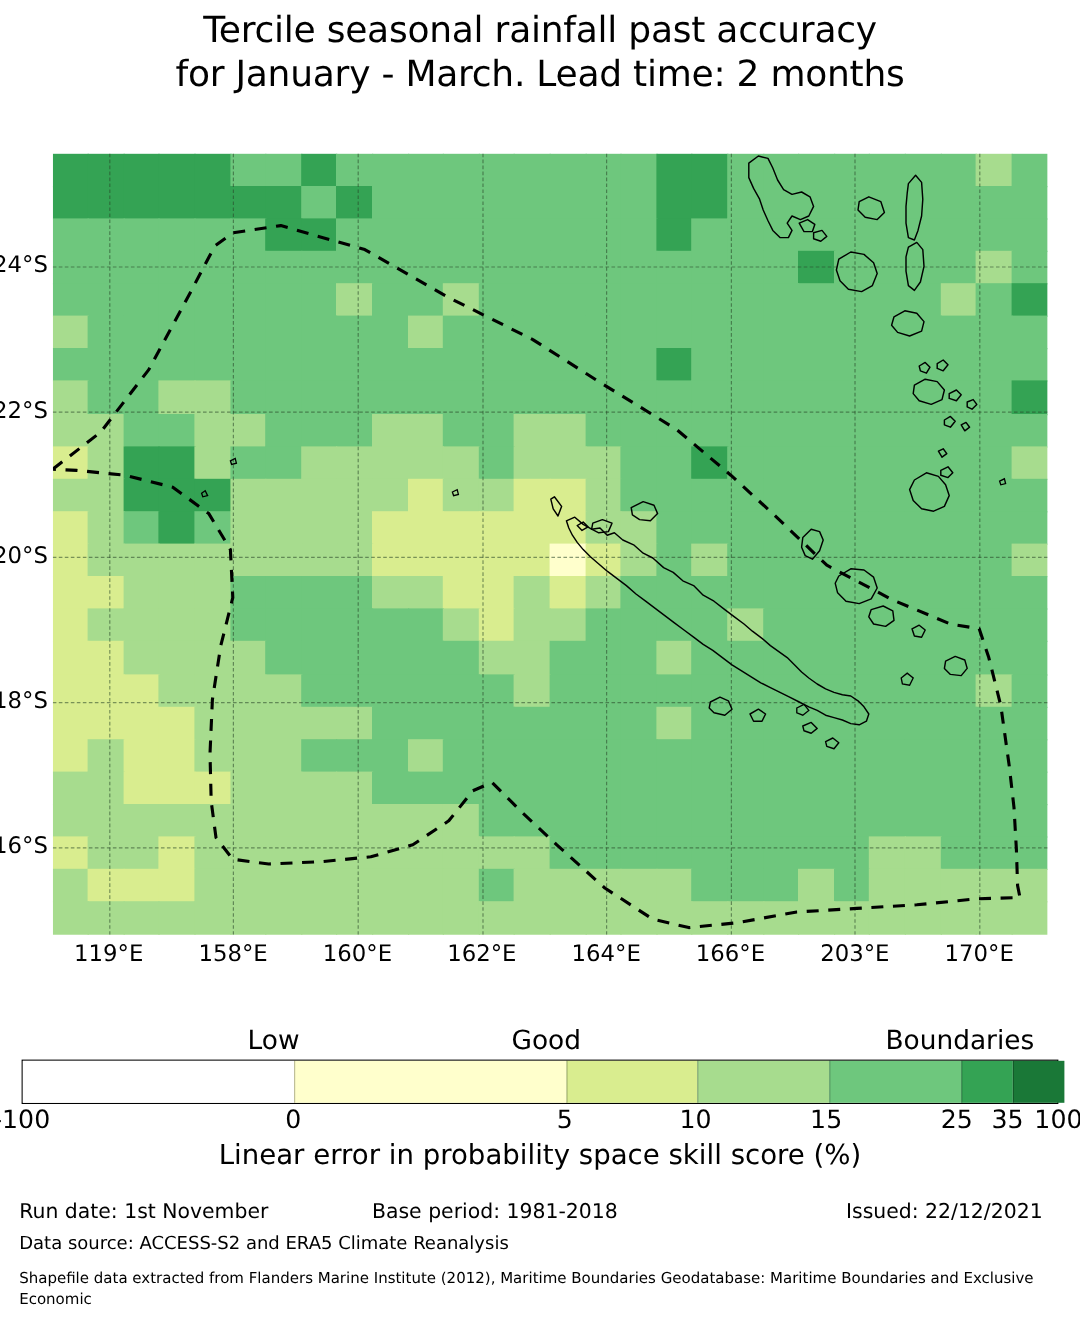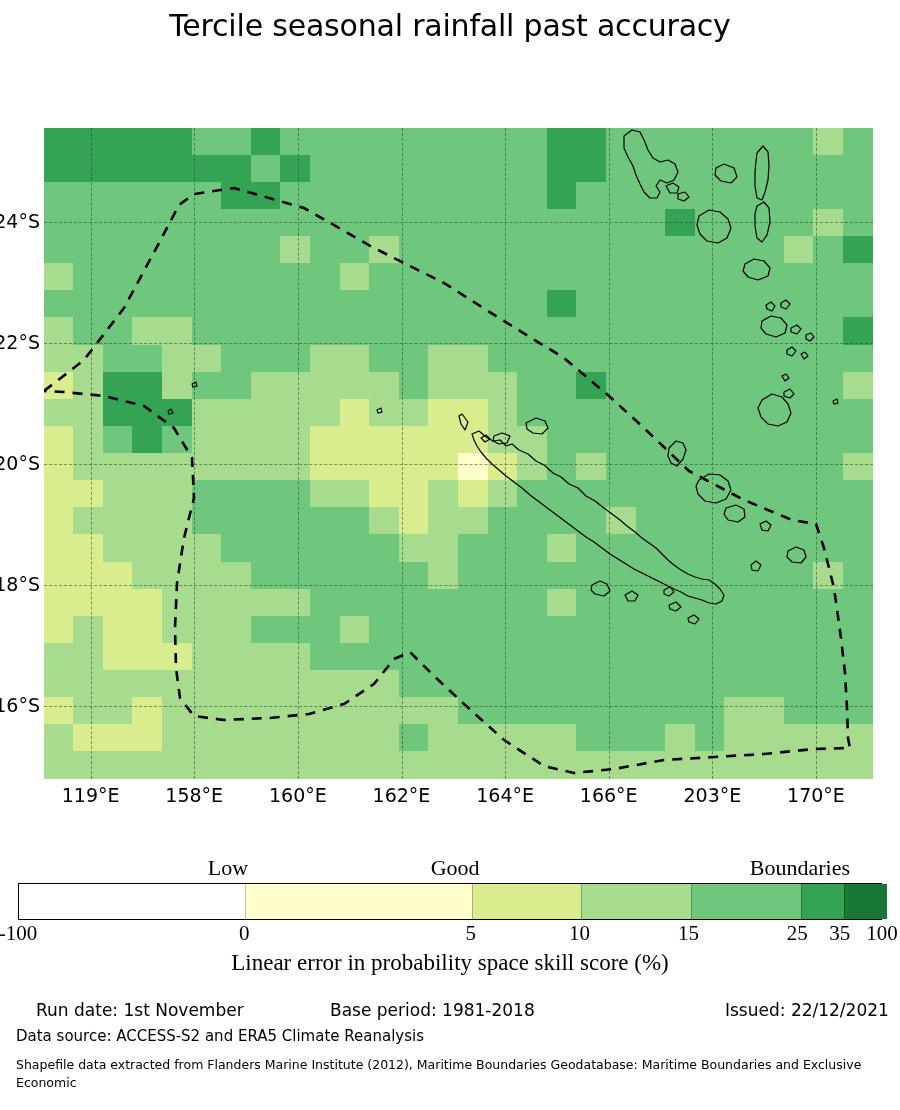--- a/index.html
+++ b/index.html
@@ -63,21 +63,21 @@
   .ytick-label {
     position: absolute;
     left: -6px;
     width: 46px;
     text-align: right;
     font-size: 19px;
     white-space: nowrap;
   }
 
   
-  #colorbar-block { position:absolute; left:0; top:855px; width:774px;font-family:Liberation Serif, serif; }
+  #colorbar-block { position:absolute; left:0; top:855px; width:774px; }
   #cb-category-labels { position:relative; height:28px; }
   #cb-category-labels .cb-cat {
     position:absolute; font-size:22px; white-space:nowrap; top:0;
   }
   #colorbar {
     position:absolute;
     left:18px; top:28px;
     width:864px; height:37px;
     border:1px solid #000;
     box-sizing:border-box;
@@ -89,31 +89,32 @@
     position:absolute; font-size:21px; white-space:nowrap;
     transform: translateX(-50%); top:0;
   }
   #cb-axis-label {
     position:absolute; left:0; top:95px; width:900px;
     text-align:center; font-size:23px; white-space:nowrap;
   }
 
   
   #footer { position:absolute; left:0; top:1000px; width:900px; }
-  #footer .frow1 { position:relative; height:26px;margin-left:20px; }
+  #footer .frow1 { position:relative; height:26px; }
   #footer .frow1 span { position:absolute; font-size:17px; white-space:nowrap; top:0; }
   #footer .fline { font-size:15px; margin-left:16px; white-space:nowrap; line-height:1.45; }
   #footer .fsmall { font-size:12.5px; margin-left:16px; line-height:1.42; max-width:880px; }
   #footer .fgap { height:8px; }
 </style>
 </head>
 <body>
 
 <div id="title-block">
   <div class="tline">Tercile seasonal rainfall past accuracy</div>
+  <div class="tline">for January - March. Lead time: 2 months</div>
 </div>
 
 <div id="map-panel">
   <div id="grid-layer">
       <div class="cell" style="left: -0.5px; top: -0.5px; width: 30.6071px; height: 28.125px; background: rgb(52, 163, 84);"></div>
       <div class="cell" style="left: 29.1071px; top: -0.5px; width: 30.6071px; height: 28.125px; background: rgb(52, 163, 84);"></div>
       <div class="cell" style="left: 58.7143px; top: -0.5px; width: 30.6071px; height: 28.125px; background: rgb(52, 163, 84);"></div>
       <div class="cell" style="left: 88.3214px; top: -0.5px; width: 30.6071px; height: 28.125px; background: rgb(52, 163, 84);"></div>
       <div class="cell" style="left: 117.929px; top: -0.5px; width: 30.6071px; height: 28.125px; background: rgb(52, 163, 84);"></div>
       <div class="cell" style="left: 147.536px; top: -0.5px; width: 30.6071px; height: 28.125px; background: rgb(110, 199, 125);"></div>

